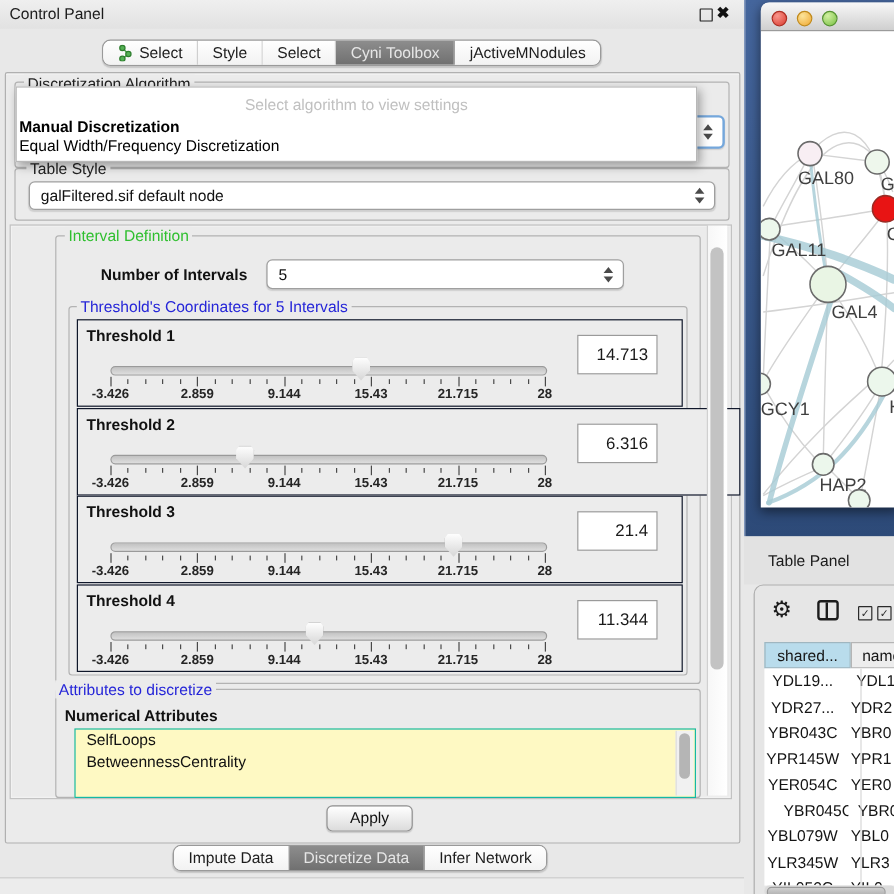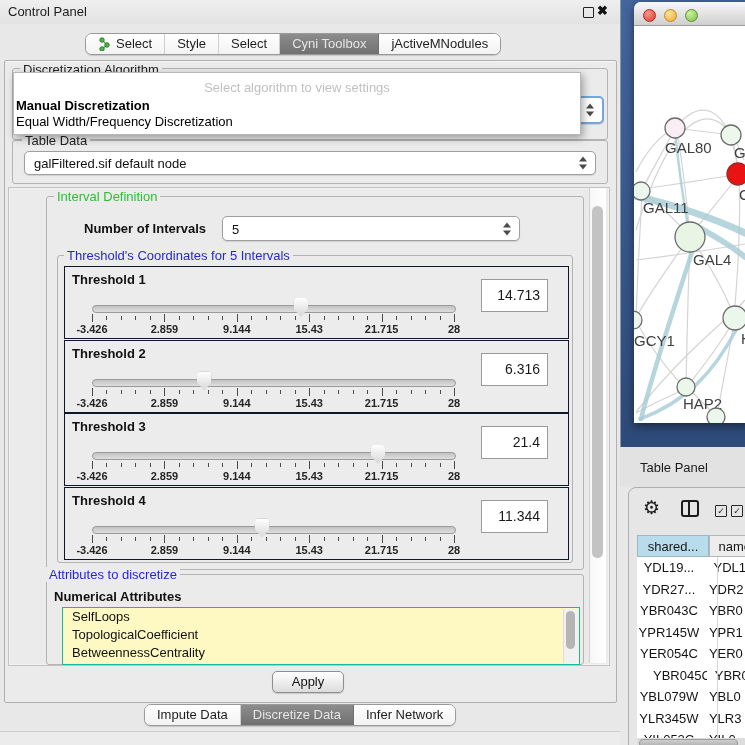--- a/index.html
+++ b/index.html
@@ -146,21 +146,21 @@
     <span class="spin"></span>
   </div>
 
   <div id="popup">
     <div class="hint">Select algorithm to view settings</div>
     <div class="item bold" style="top:25px">Manual Discretization</div>
     <div class="item" style="top:41px">Equal Width/Frequency Discretization</div>
   </div>
 
   <div class="groupbox" style="left:12px;top:140px;width:594px;height:42px"></div>
-  <span class="legend" style="left:22px;top:133px;color:#222">Table Data</span>
+  <span class="legend" style="left:22px;top:133px;color:#222">Table Style</span>
   <div class="combo" style="left:24px;top:151px;width:570px;height:22px">
     <span class="val">galFiltered.sif default node</span>
     <span class="spin"></span>
   </div>
 
   <div class="scroll-area"></div>
   <div class="vscroll">
     <div class="vthumb" style="top:18px;height:352px"></div>
   </div>
 
@@ -209,21 +209,21 @@
     <div class="t-labels">
           <span class="t-lab" style="left: 0px;">-3.426</span>
           <span class="t-lab" style="left: 72.4px;">2.859</span>
           <span class="t-lab" style="left: 144.8px;">9.144</span>
           <span class="t-lab" style="left: 217.2px;">15.43</span>
           <span class="t-lab" style="left: 289.6px;">21.715</span>
           <span class="t-lab" style="left: 362px;">28</span>
         </div>
     <div class="t-value">14.713</div>
   </div>
-      <div class="threshold-box" style="top: 83.5px;">
+      <div class="threshold-box" style="top: 83.5px; padding-left: 48px;">
     <span class="t-title">Threshold 2</span>
     <div class="t-track"></div>
     <div class="t-handle" style="left: 139.22px;"></div>
     <div class="t-ticks">
           <span class="tick" style="left: 0px; height: 8px; top: 0px;"></span>
           <span class="tick" style="left: 14.48px; height: 4px; top: 2px;"></span>
           <span class="tick" style="left: 28.96px; height: 4px; top: 2px;"></span>
           <span class="tick" style="left: 43.44px; height: 4px; top: 2px;"></span>
           <span class="tick" style="left: 57.92px; height: 4px; top: 2px;"></span>
           <span class="tick" style="left: 72.4px; height: 8px; top: 0px;"></span>
@@ -343,21 +343,20 @@
     <div class="t-value">11.344</div>
   </div>
     </div>
   <span class="legend blu" style="left:64px;top:248px">Threshold's Coordinates for 5 Intervals</span>
 
   <div class="groupbox" style="left:46px;top:574px;width:536px;height:89px"></div>
   <span class="legend blu" style="left:46px;top:567px">Attributes to discretize</span>
   <span class="abs bold" style="left:54px;top:589px;font-size:13px;color:#111">Numerical Attributes</span>
   <div class="listbox" style="left:62px;top:607px;width:516px;height:56px" id="attr-list">
     <div class="list-item">SelfLoops</div>
-      <div class="list-item">TopologicalCoefficient</div>
       <div class="list-item">BetweennessCentrality</div>
       <div class="list-scroll">
       <div class="list-thumb"></div>
     </div>
   </div>
 
   <div class="push-btn" style="left:272px;top:671px;width:70px;height:20px;line-height:20px">Apply</div>
 
   <div class="segbar" style="left:144px;top:704px">
     <div class="seg">

